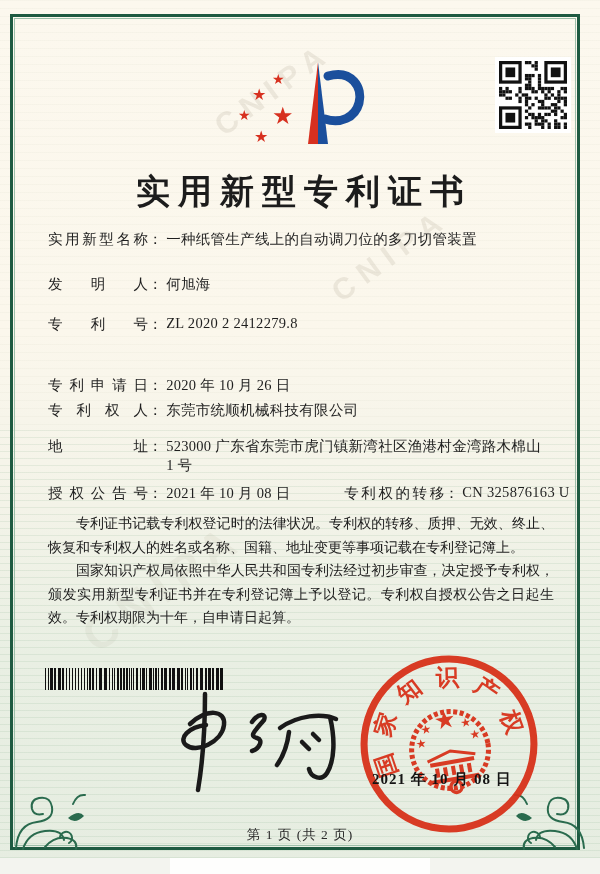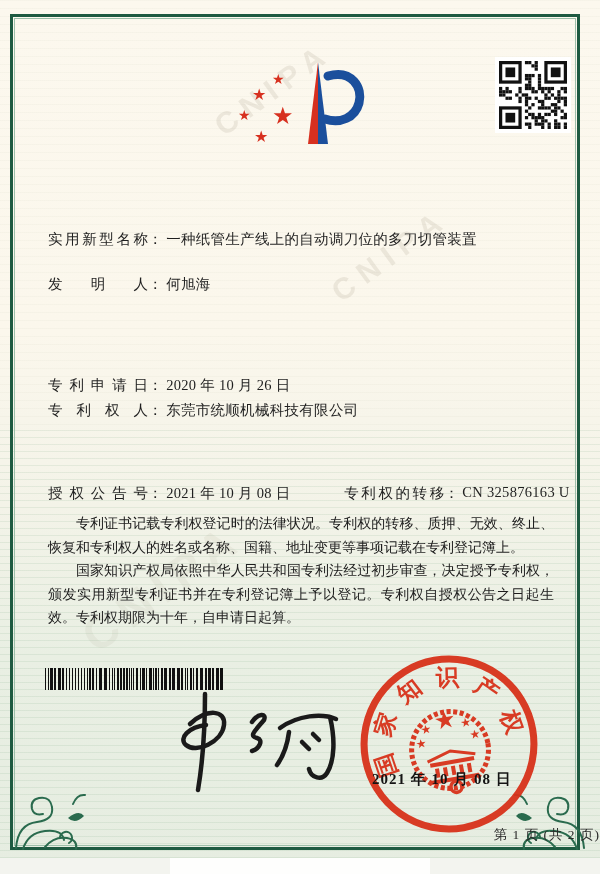--- a/index.html
+++ b/index.html
@@ -75,21 +75,21 @@
     font-family:"Liberation Sans","DejaVu Sans",sans-serif;
     font-size:16.5px;line-height:29px;color:#151515;font-weight:500;
   }
   .signature{position:absolute;left:152px;top:688px;width:195px;height:108px;}
   .seal{position:absolute;left:358px;top:653px;width:182px;height:182px;transform:rotate(-10deg);opacity:.95;}
   .seal-date{
     position:absolute;left:372px;top:770px;font-size:15px;color:#141414;
     letter-spacing:1px;font-weight:600;white-space:nowrap;z-index:5;
   }
   .footer{
-    position:absolute;left:0;right:0;top:826px;text-align:right;
+    position:absolute;left:0;right:0;top:826px;text-align:center;
     font-size:13.5px;color:#2a2a2a;letter-spacing:1px;
   }
   .flourish{position:absolute;width:74px;height:76px;}
   .fl-left{left:13px;top:776px;}
   .fl-right{right:13px;top:776px;transform:scaleX(-1);}
   .bottom-strip{
     position:absolute;left:0;right:0;top:858px;height:16px;background:#f3f4ef;
   }
   .bottom-strip::after{
     content:"";position:absolute;left:170px;width:260px;top:0;height:16px;
@@ -269,36 +269,45 @@
         <rect x="6.4" y="6.4" width="9.600000000000001" height="9.600000000000001" fill="#111"></rect>
         <rect x="44.800000000000004" y="0" width="22.400000000000002" height="22.400000000000002" fill="#111"></rect>
         <rect x="48" y="3.2" width="16" height="16" fill="#fff"></rect>
         <rect x="51.2" y="6.4" width="9.600000000000001" height="9.600000000000001" fill="#111"></rect>
         <rect x="0" y="44.800000000000004" width="22.400000000000002" height="22.400000000000002" fill="#111"></rect>
         <rect x="3.2" y="48" width="16" height="16" fill="#fff"></rect>
         <rect x="6.4" y="51.2" width="9.600000000000001" height="9.600000000000001" fill="#111"></rect>
       </svg>
   </div>
 
+  <h1 class="title">实用新型专利证书</h1>
 
   <div class="row" style="top:230px">
     <span class="flabel">实用新型名称</span><span class="colon">：</span>
     <span class="fvalue">一种纸管生产线上的自动调刀位的多刀切管装置</span>
   </div>
   <div class="row" style="top:275px">
     <span class="flabel">发明人</span><span class="colon">：</span>
     <span class="fvalue">何旭海</span>
   </div>
+  <div class="row" style="top:315px">
+    <span class="flabel">专利号</span><span class="colon">：</span>
+    <span class="fvalue">ZL 2020 2 2412279.8</span>
+  </div>
   <div class="row" style="top:376px">
     <span class="flabel">专利申请日</span><span class="colon">：</span>
     <span class="fvalue">2020 年 10 月 26 日</span>
   </div>
   <div class="row" style="top:401px">
     <span class="flabel">专利权人</span><span class="colon">：</span>
     <span class="fvalue">东莞市统顺机械科技有限公司</span>
+  </div>
+  <div class="row row-wrap" style="top:437px">
+    <span class="flabel">地址</span><span class="colon">：</span>
+    <span class="fvalue">523000 广东省东莞市虎门镇新湾社区渔港村金湾路木棉山 1 号</span>
   </div>
   <div class="row" style="top:484px">
     <span><span class="flabel">授权公告号</span><span class="colon">：</span>
     <span class="fvalue">2021 年 10 月 08 日</span></span>
     <span class="pair2"><span class="flabel">专利权的转移</span><span class="colon">：</span>
     <span class="fvalue">CN 325876163 U</span></span>
   </div>
 
   <div class="paras">
     <p>专利证书记载专利权登记时的法律状况。专利权的转移、质押、无效、终止、恢复和专利权人的姓名或名称、国籍、地址变更等事项记载在专利登记簿上。</p>

